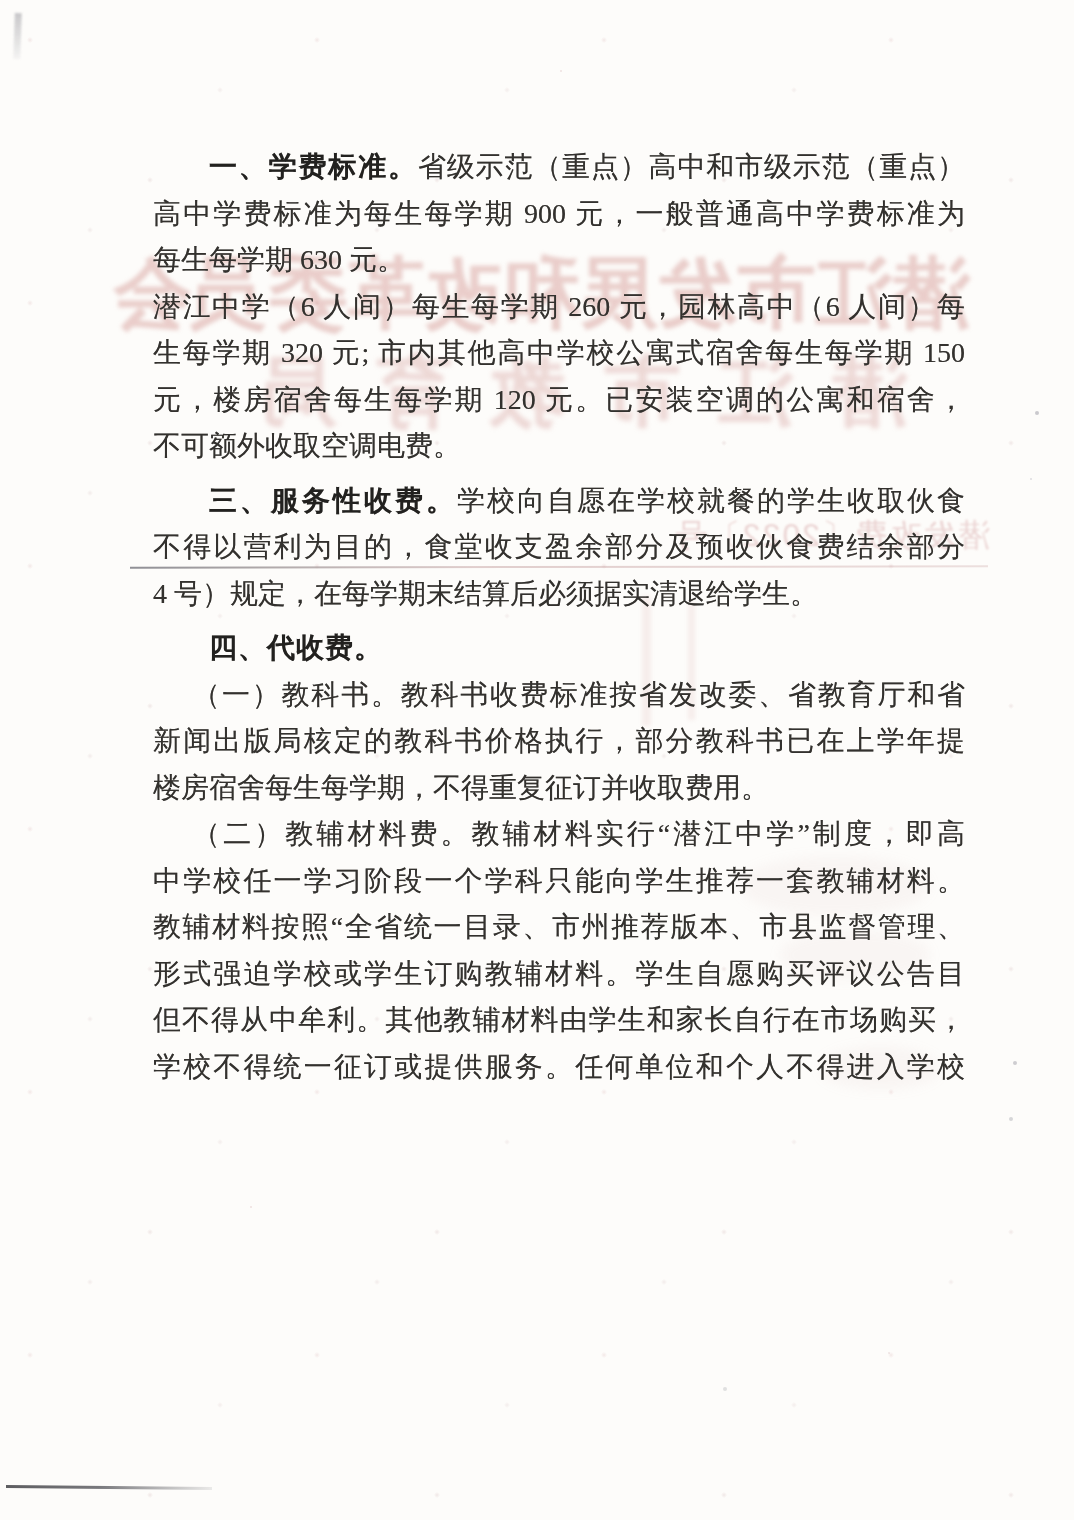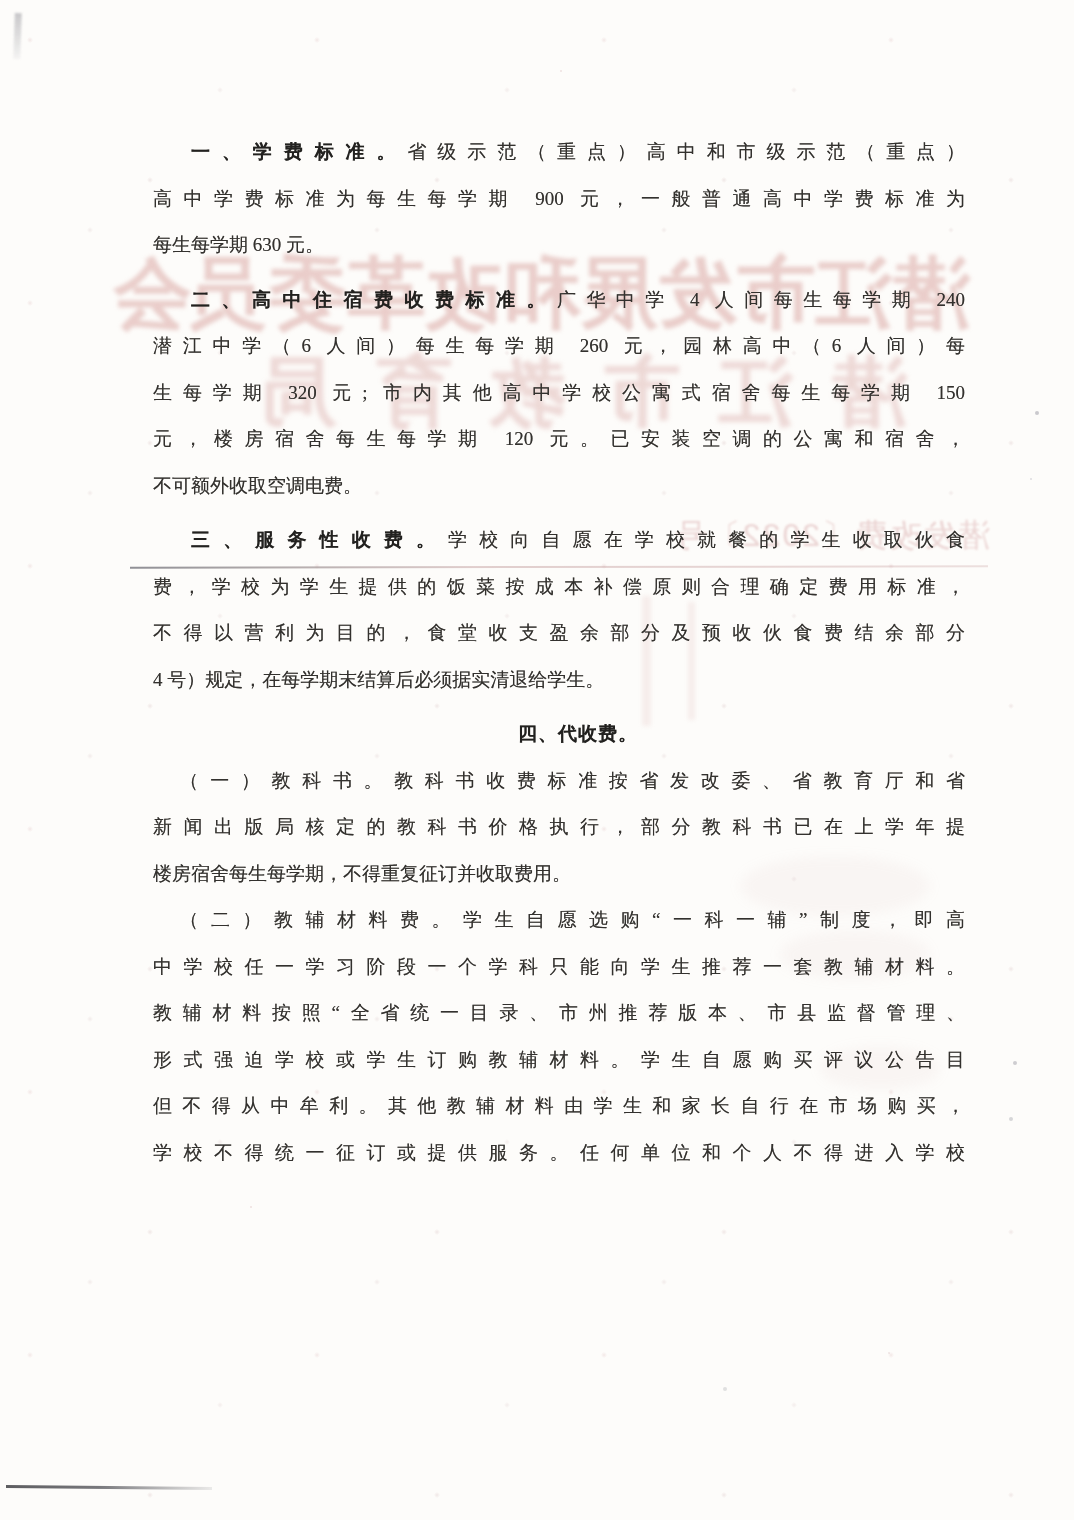--- a/index.html
+++ b/index.html
@@ -69,27 +69,27 @@
       1030px 478px 0 0 rgba(150,150,158,.3),
       1014px 1062px 0 1px rgba(135,135,145,.4),
       1010px 1118px 0 1px rgba(135,135,145,.32),
       724px 1388px 0 1px rgba(160,160,165,.3),
       250px 1206px 0 0 rgba(205,160,160,.3),
       560px 70px 0 0 rgba(205,160,160,.28),
       888px 1352px 0 0 rgba(200,160,160,.25);
   }
   
   .text-block{
-    position:absolute;top:129px;left:153px;width:812px;
-    font-size:19px;line-height:46.5px;color:#33312e;
+    position:absolute;top:144px;left:153px;width:812px;
+    font-size:28px;line-height:46.5px;color:#33312e;
     text-shadow:0 0 .6px rgba(51,49,46,.55);
   }
   .line{text-align:left;}
   .line.j{text-align:justify;text-align-last:justify;text-justify:inter-character;}
-  .line.s{margin-top:8px;text-align:center;}
+  .line.s{margin-top:8px;}
   .line .b{
     font-family:"Liberation Sans","DejaVu Sans",sans-serif;
     font-weight:700;color:#22211f;letter-spacing:1px;
   }
 </style>
 </head>
 <body>
 
 <div class="paper">
 
@@ -108,34 +108,32 @@
   <div class="bleed-blob blob-c"></div>
 
   <div class="corner-streak"></div>
   <div class="bottom-edge-line"></div>
   <div class="specks"></div>
 
   <div class="text-block">
       <div class="line j" style="text-indent: 2em;"><span class="b">一、学费标准。</span><span class="n">省级示范（重点）高中和市级示范（重点）</span></div>
       <div class="line j"><span class="n">高中学费标准为每生每学期 900 元，一般普通高中学费标准为</span></div>
       <div class="line"><span class="n">每生每学期 630 元。</span></div>
-      <div class="line j s" style="text-indent: 2em;"><span class="b">二、高中住宿费收费标准。</span><span class="n">广华中学 4 人间每生每学期 240</span></div>
       <div class="line j"><span class="n">潜江中学（6 人间）每生每学期 260 元，园林高中（6 人间）每</span></div>
       <div class="line j"><span class="n">生每学期 320 元; 市内其他高中学校公寓式宿舍每生每学期 150</span></div>
       <div class="line j"><span class="n">元，楼房宿舍每生每学期 120 元。已安装空调的公寓和宿舍，</span></div>
       <div class="line"><span class="n">不可额外收取空调电费。</span></div>
       <div class="line j s" style="text-indent: 2em;"><span class="b">三、服务性收费。</span><span class="n">学校向自愿在学校就餐的学生收取伙食</span></div>
-      <div class="line j"><span class="n">费，学校为学生提供的饭菜按成本补偿原则合理确定费用标准，</span></div>
       <div class="line j"><span class="n">不得以营利为目的，食堂收支盈余部分及预收伙食费结余部分</span></div>
       <div class="line"><span class="n">4 号）规定，在每学期末结算后必须据实清退给学生。</span></div>
       <div class="line s" style="text-indent: 2em;"><span class="b">四、代收费。</span></div>
       <div class="line j" style="text-indent: 1.4em;"><span class="n">（一）教科书。教科书收费标准按省发改委、省教育厅和省</span></div>
       <div class="line j"><span class="n">新闻出版局核定的教科书价格执行，部分教科书已在上学年提</span></div>
       <div class="line"><span class="n">楼房宿舍每生每学期，不得重复征订并收取费用。</span></div>
-      <div class="line j" style="text-indent: 1.4em;"><span class="n">（二）教辅材料费。学生自愿选购“一科一辅”制度，即高</span></div>
+      <div class="line j" style="text-indent: 1.4em;"><span class="n">（二）教辅材料费。教辅材料实行“潜江中学”制度，即高</span></div>
       <div class="line j"><span class="n">中学校任一学习阶段一个学科只能向学生推荐一套教辅材料。</span></div>
       <div class="line j"><span class="n">教辅材料按照“全省统一目录、市州推荐版本、市县监督管理、</span></div>
       <div class="line j"><span class="n">形式强迫学校或学生订购教辅材料。学生自愿购买评议公告目</span></div>
       <div class="line j"><span class="n">但不得从中牟利。其他教辅材料由学生和家长自行在市场购买，</span></div>
       <div class="line j"><span class="n">学校不得统一征订或提供服务。任何单位和个人不得进入学校</span></div>
     </div>
 
 </div>
 
 </body></html>

